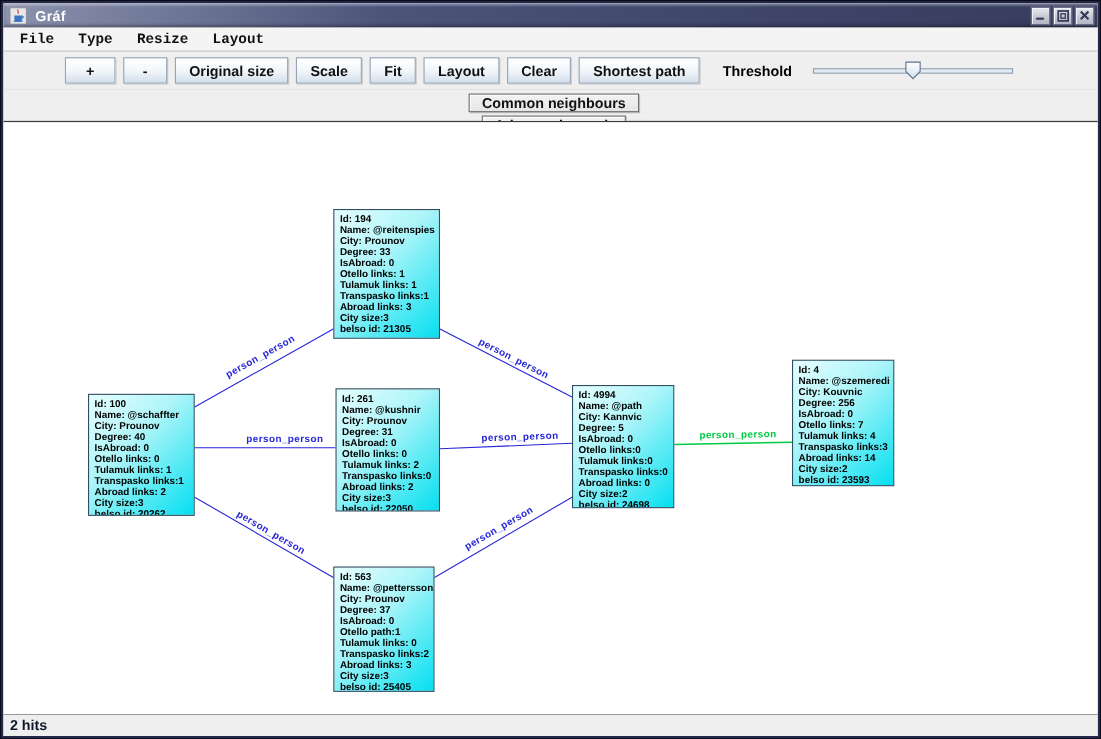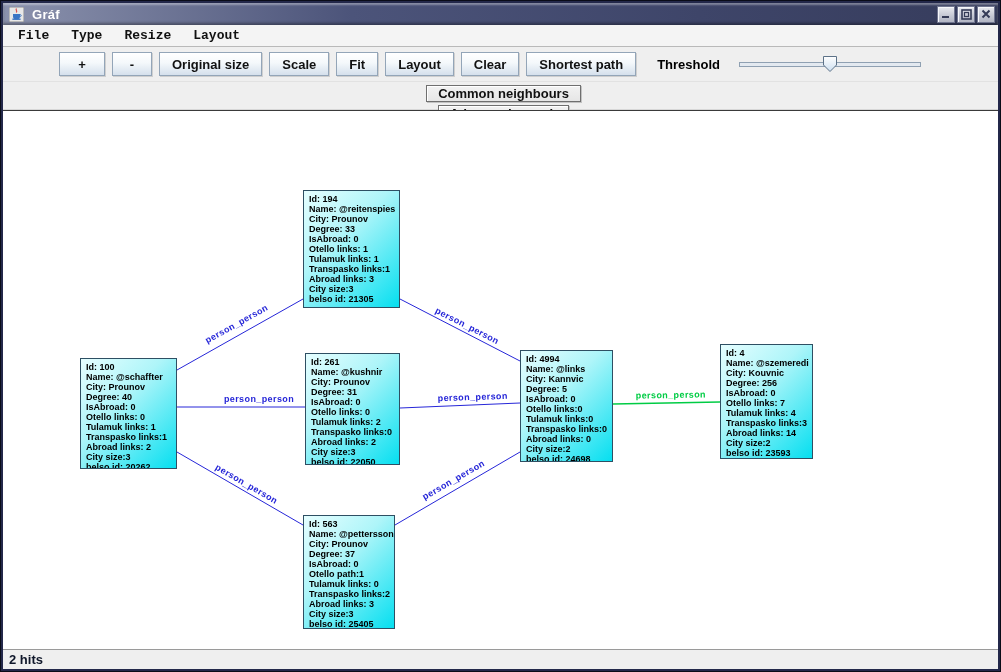--- a/index.html
+++ b/index.html
@@ -235,33 +235,33 @@
       <div class="nline">Otello path:1</div>
       <div class="nline">Tulamuk links: 0</div>
       <div class="nline">Transpasko links:2</div>
       <div class="nline">Abroad links: 3</div>
       <div class="nline">City size:3</div>
       <div class="nline">belso id: 25405</div>
     </div>
 
     <div class="gnode" style="left:517px;top:239px;width:93px;height:112px;">
       <div class="nline">Id: 4994</div>
-      <div class="nline">Name: @links</div>
+      <div class="nline">Name: @path</div>
       <div class="nline">City: Kannvic</div>
       <div class="nline">Degree: 5</div>
       <div class="nline">IsAbroad: 0</div>
       <div class="nline">Otello links:0</div>
       <div class="nline">Tulamuk links:0</div>
       <div class="nline">Transpasko links:0</div>
       <div class="nline">Abroad links: 0</div>
       <div class="nline">City size:2</div>
       <div class="nline">belso id: 24698</div>
     </div>
 
-    <div class="gnode" style="left:717px;top:233px;width:93px;height:115px;">
+    <div class="gnode" style="left:717px;top:216px;width:93px;height:115px;">
       <div class="nline">Id: 4</div>
       <div class="nline">Name: @szemeredi</div>
       <div class="nline">City: Kouvnic</div>
       <div class="nline">Degree: 256</div>
       <div class="nline">IsAbroad: 0</div>
       <div class="nline">Otello links: 7</div>
       <div class="nline">Tulamuk links: 4</div>
       <div class="nline">Transpasko links:3</div>
       <div class="nline">Abroad links: 14</div>
       <div class="nline">City size:2</div>

